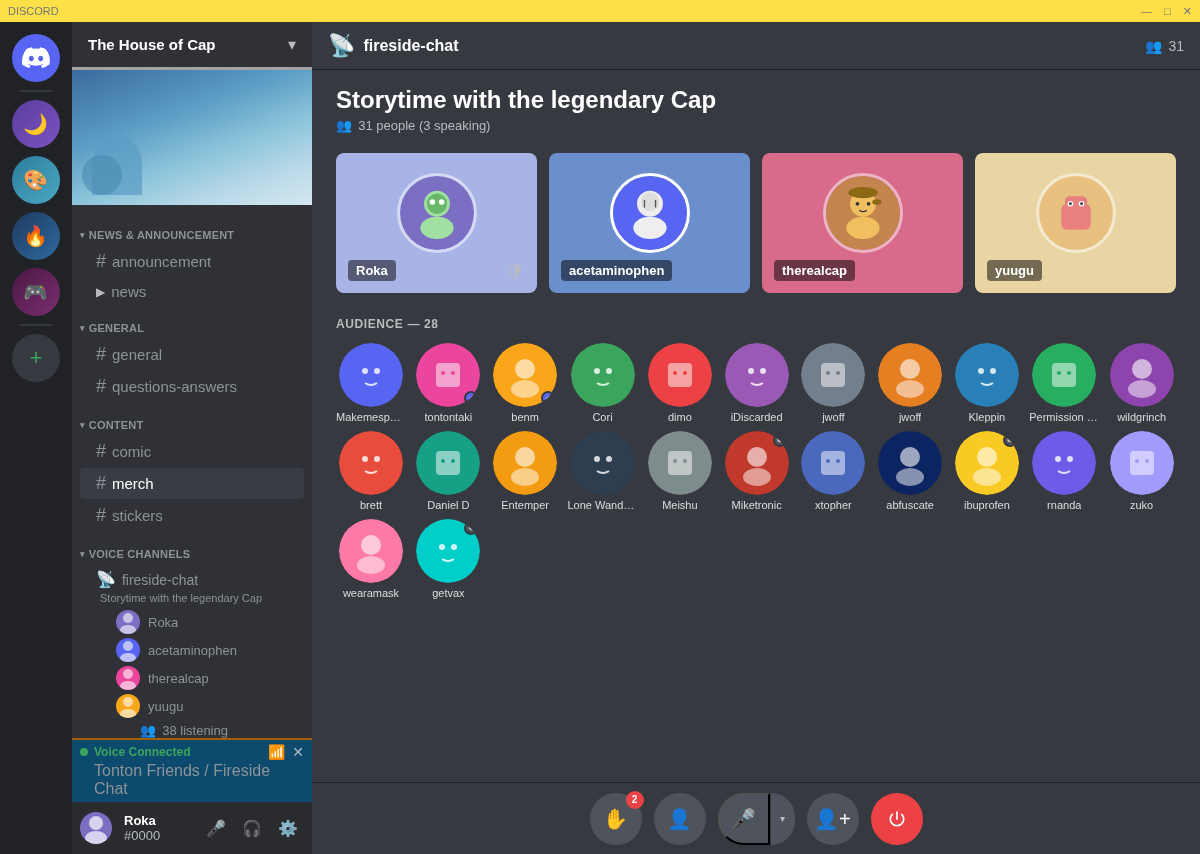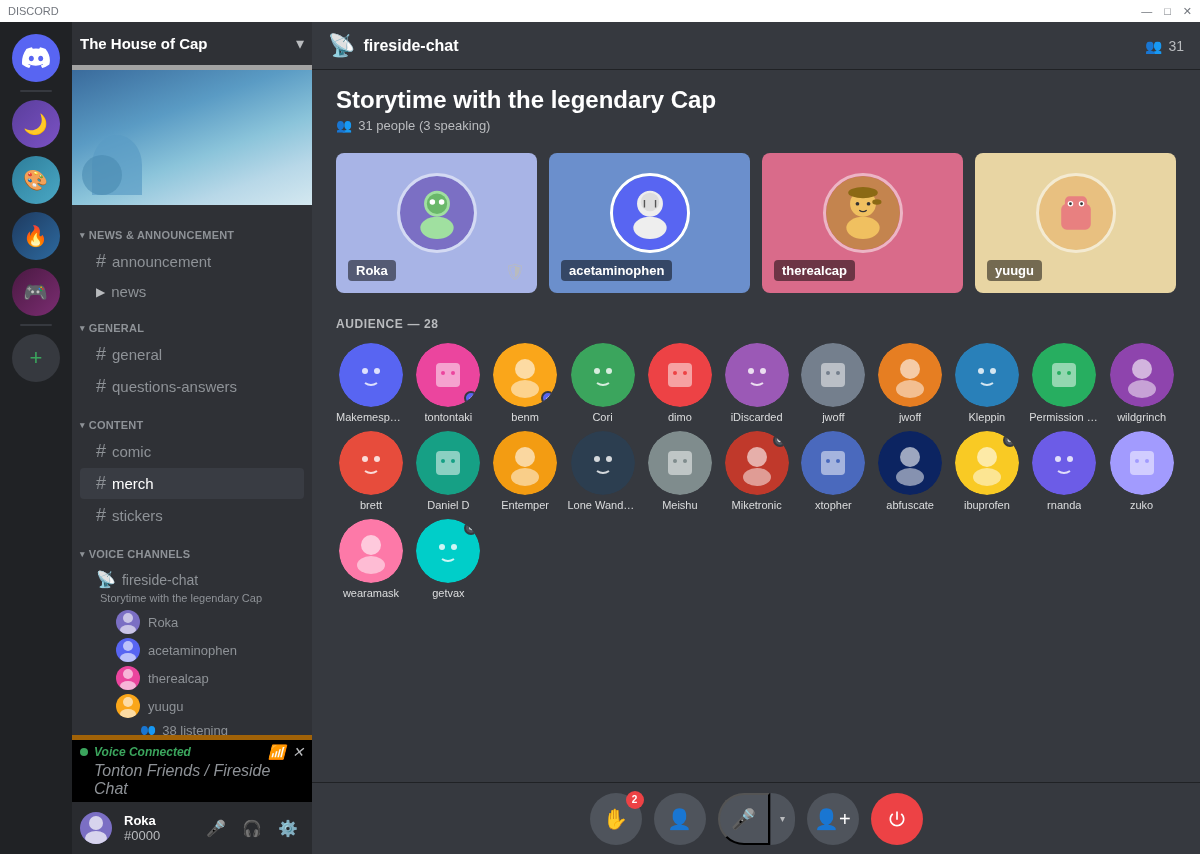--- a/index.html
+++ b/index.html
@@ -9,21 +9,21 @@
       color: #dcddde;
       width: 1200px;
       height: 854px;
       overflow: hidden;
       display: flex;
       flex-direction: column;
       font-size: 14px;
     }
     
     .titlebar {
-      background: #ffffff;
+      background: #fde047;
       height: 22px;
       display: flex;
       align-items: center;
       justify-content: space-between;
       padding: 0 8px;
       flex-shrink: 0;
     }
     .titlebar-title {
       color: #72767d;
       font-size: 11px;
@@ -95,25 +95,25 @@
     .channel-sidebar {
       width: 240px;
       background: #2f3136;
       display: flex;
       flex-direction: column;
       flex-shrink: 0;
       overflow: hidden;
     }
     .server-header {
       height: 48px;
-      padding: 0 8px;
+      padding: 0 16px;
       display: flex;
       align-items: center;
       justify-content: space-between;
-      border-bottom: 5px solid #a3a3a3;
+      border-bottom: 3px solid #a3a3a3;
       cursor: pointer;
       flex-shrink: 0;
     }
     .server-header-name {
       font-weight: 600;
       font-size: 15px;
       color: #fff;
       white-space: nowrap;
       overflow: hidden;
       text-overflow: ellipsis;
@@ -236,25 +236,24 @@
       height: 32px;
       border-radius: 4px;
       display: flex;
       align-items: center;
       justify-content: center;
       cursor: pointer;
       color: #b9bbbe;
       font-size: 16px;
     }
     .voice-connected-bar {
-      background: #000000;
+      background: #0c4a6e;
       padding: 4px 8px;
-      border-top: 5px solid #a16207;
-      flex-shrink: 0;
-      font-style: italic;
+      border-top: 2px solid #a16207;
+      flex-shrink: 0;
     }
     .voice-connected-top {
       display: flex;
       align-items: center;
       gap: 6px;
       margin-bottom: 2px;
     }
     .voice-status-dot {
       width: 8px;
       height: 8px;

